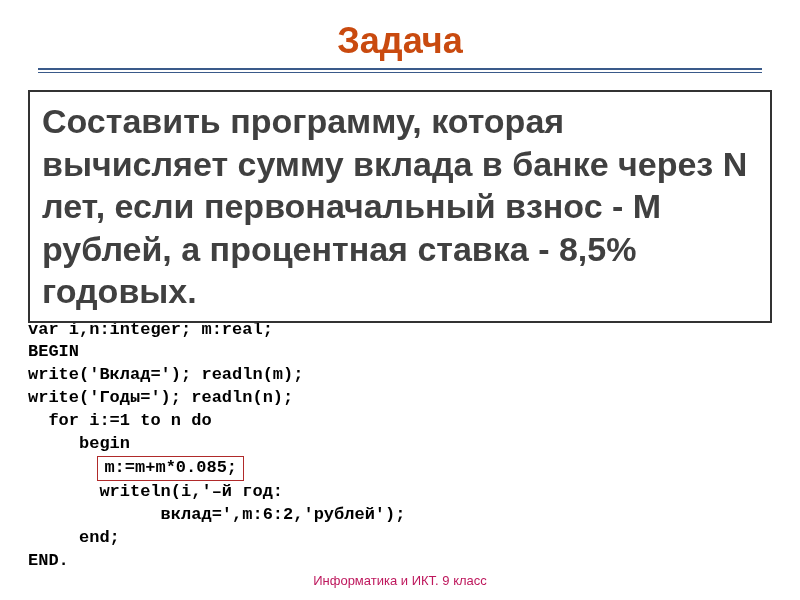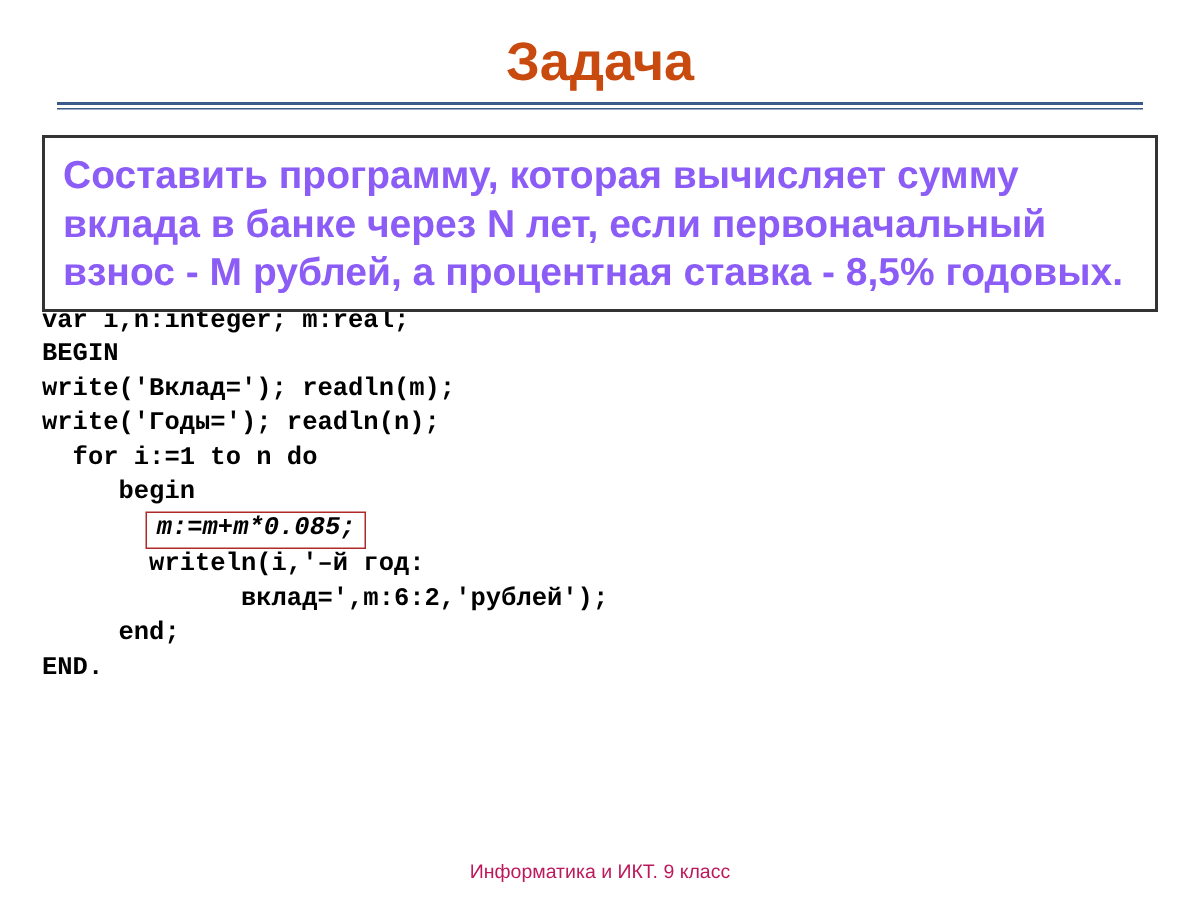--- a/index.html
+++ b/index.html
@@ -47,43 +47,42 @@
     }
     .problem-box {
       border: 2px solid #333;
       padding: 8px 12px;
       margin: 0 0 2px 0;
       background: #fff;
       position: relative;
       z-index: 2;
     }
     .problem-text {
-      font-size: 26px;
+      font-size: 34px;
       font-weight: bold;
-      color: #8b5cf6;
+      color: #404040;
       line-height: 1.25;
     }
     .code-block {
       font-family: 'Courier New', Courier, monospace;
       font-size: 17px;
       font-weight: bold;
       color: #000;
       line-height: 1.35;
       margin-top: -6px;
       white-space: pre;
       position: relative;
       z-index: 1;
     }
     .code-line { display: block; }
     .highlight-box {
       display: inline-block;
       border: 1.5px solid #b02a2a;
       padding: 0px 6px;
       margin-left: -2px;
-      font-style: italic;
     }
     .footer {
       position: absolute;
       bottom: 12px;
       left: 0;
       right: 0;
       text-align: center;
       font-size: 13px;
       color: #be185d;
     }

